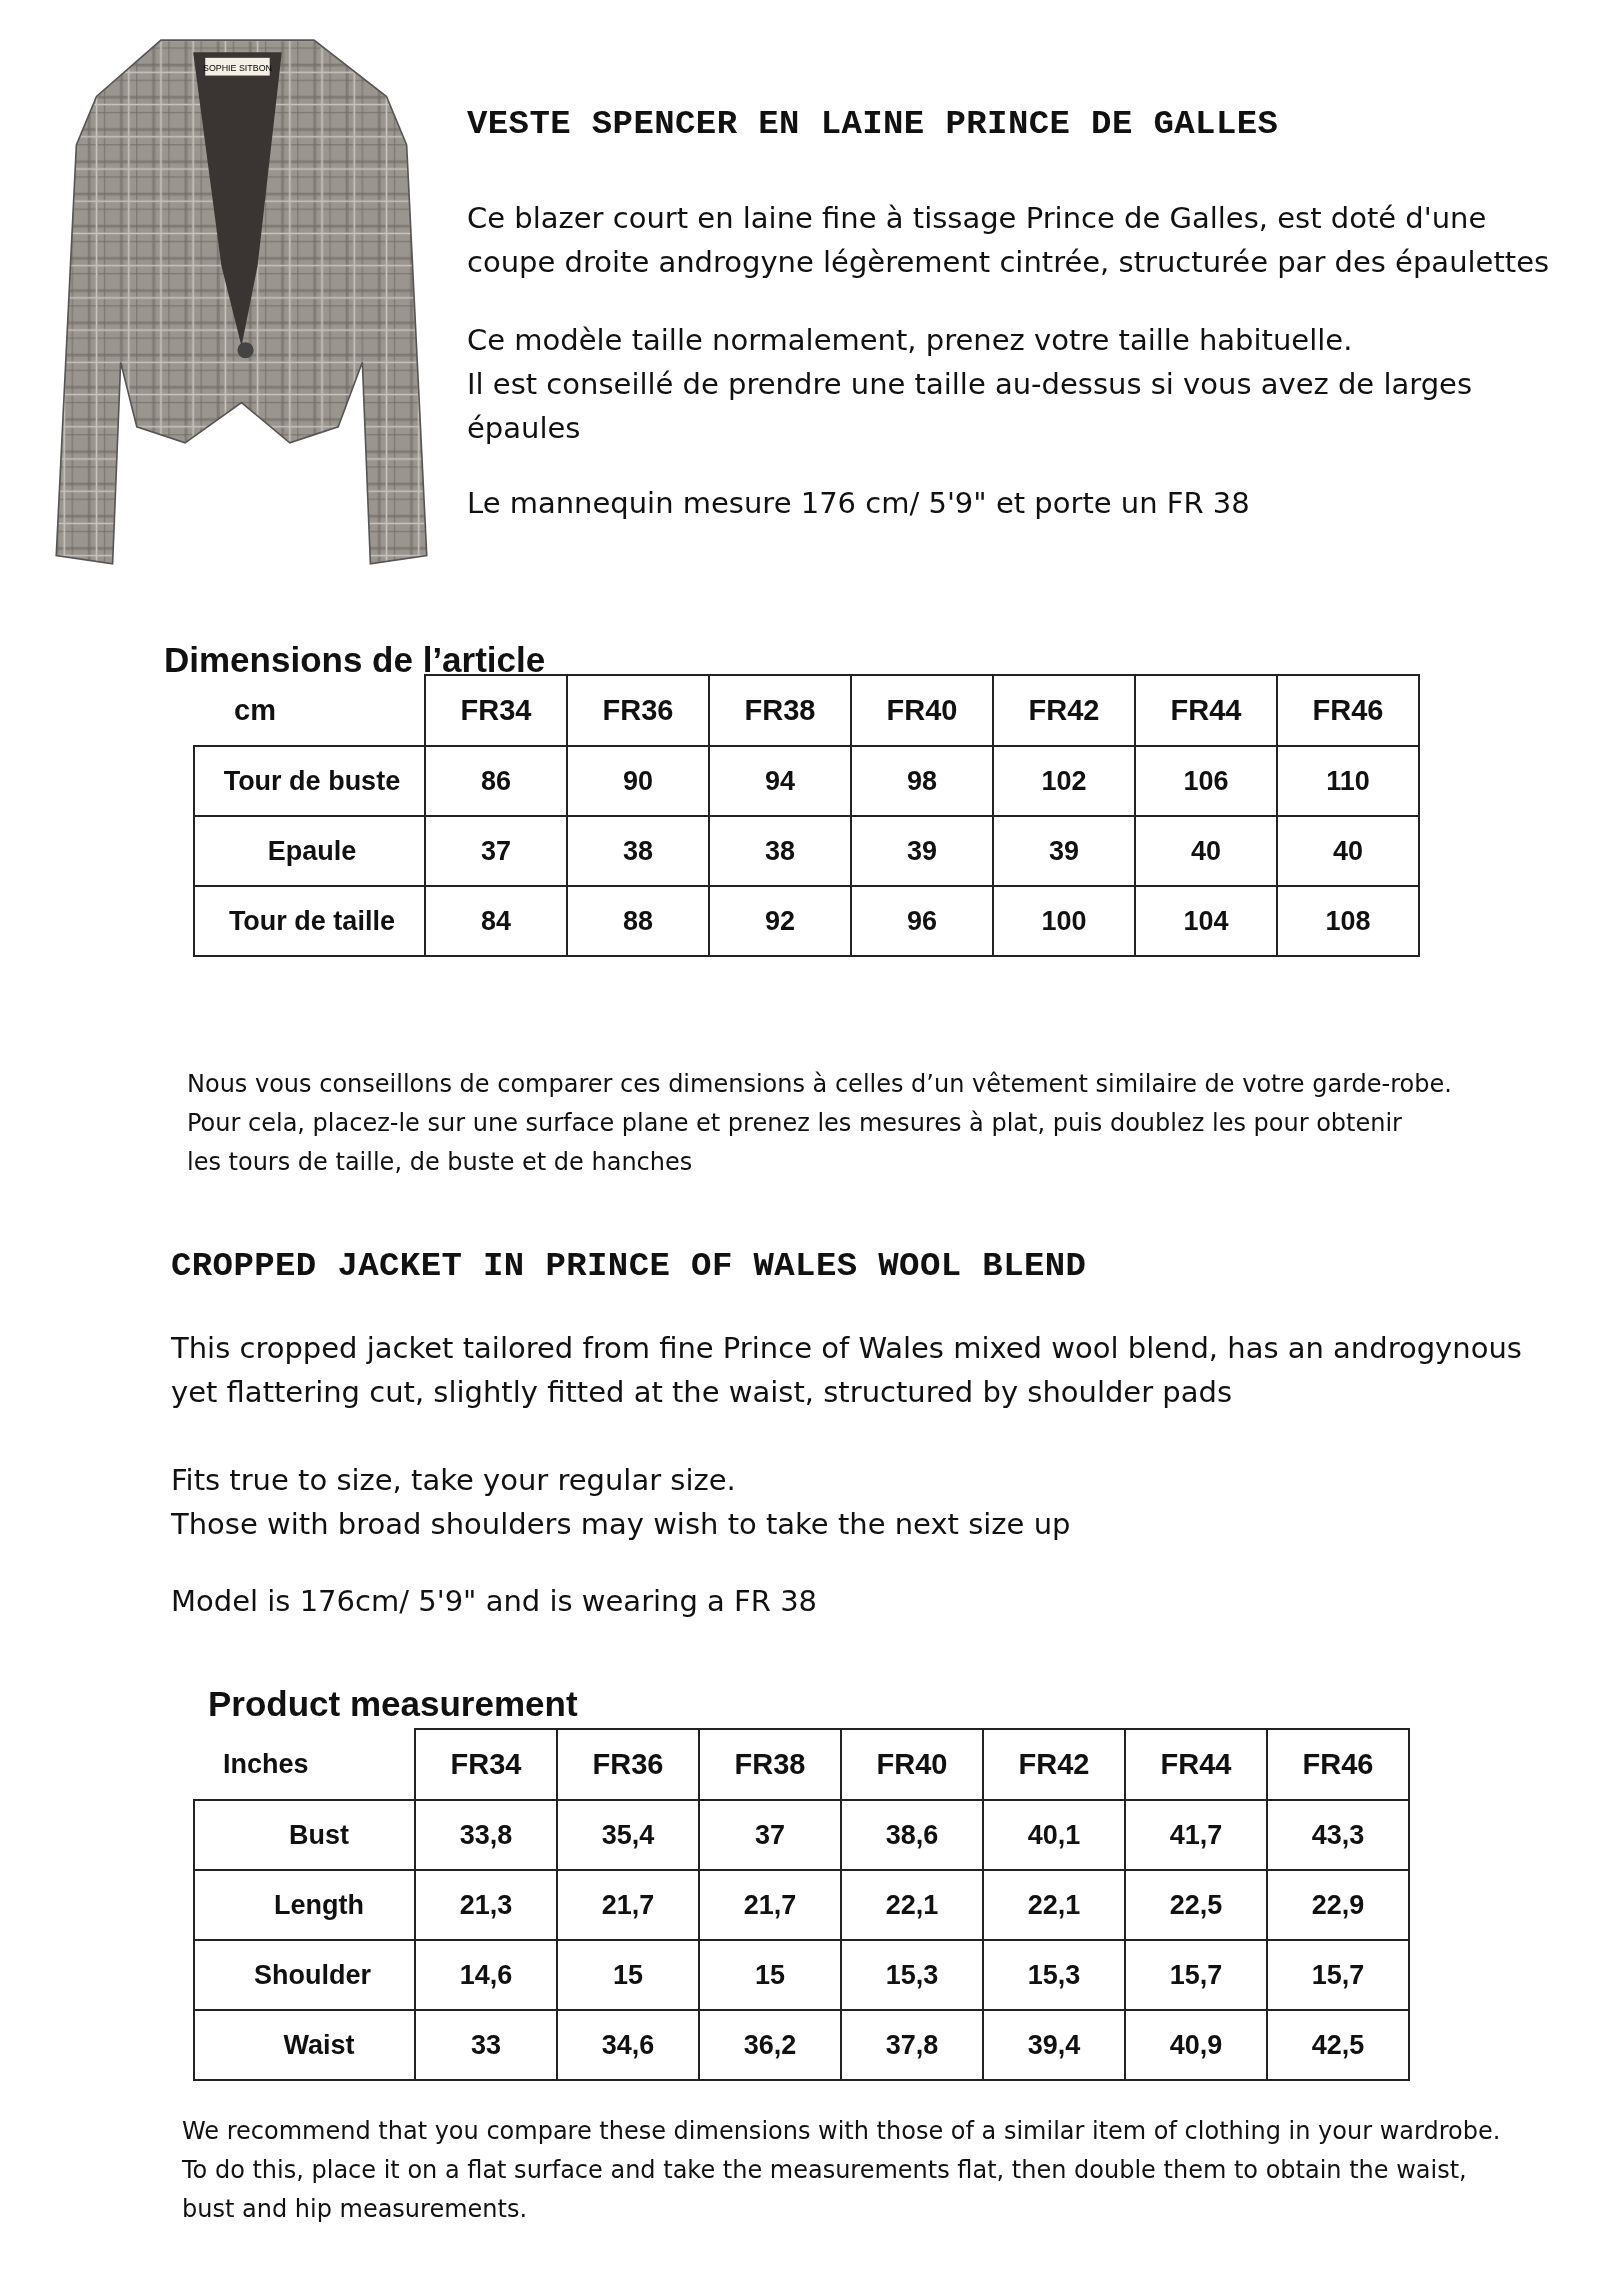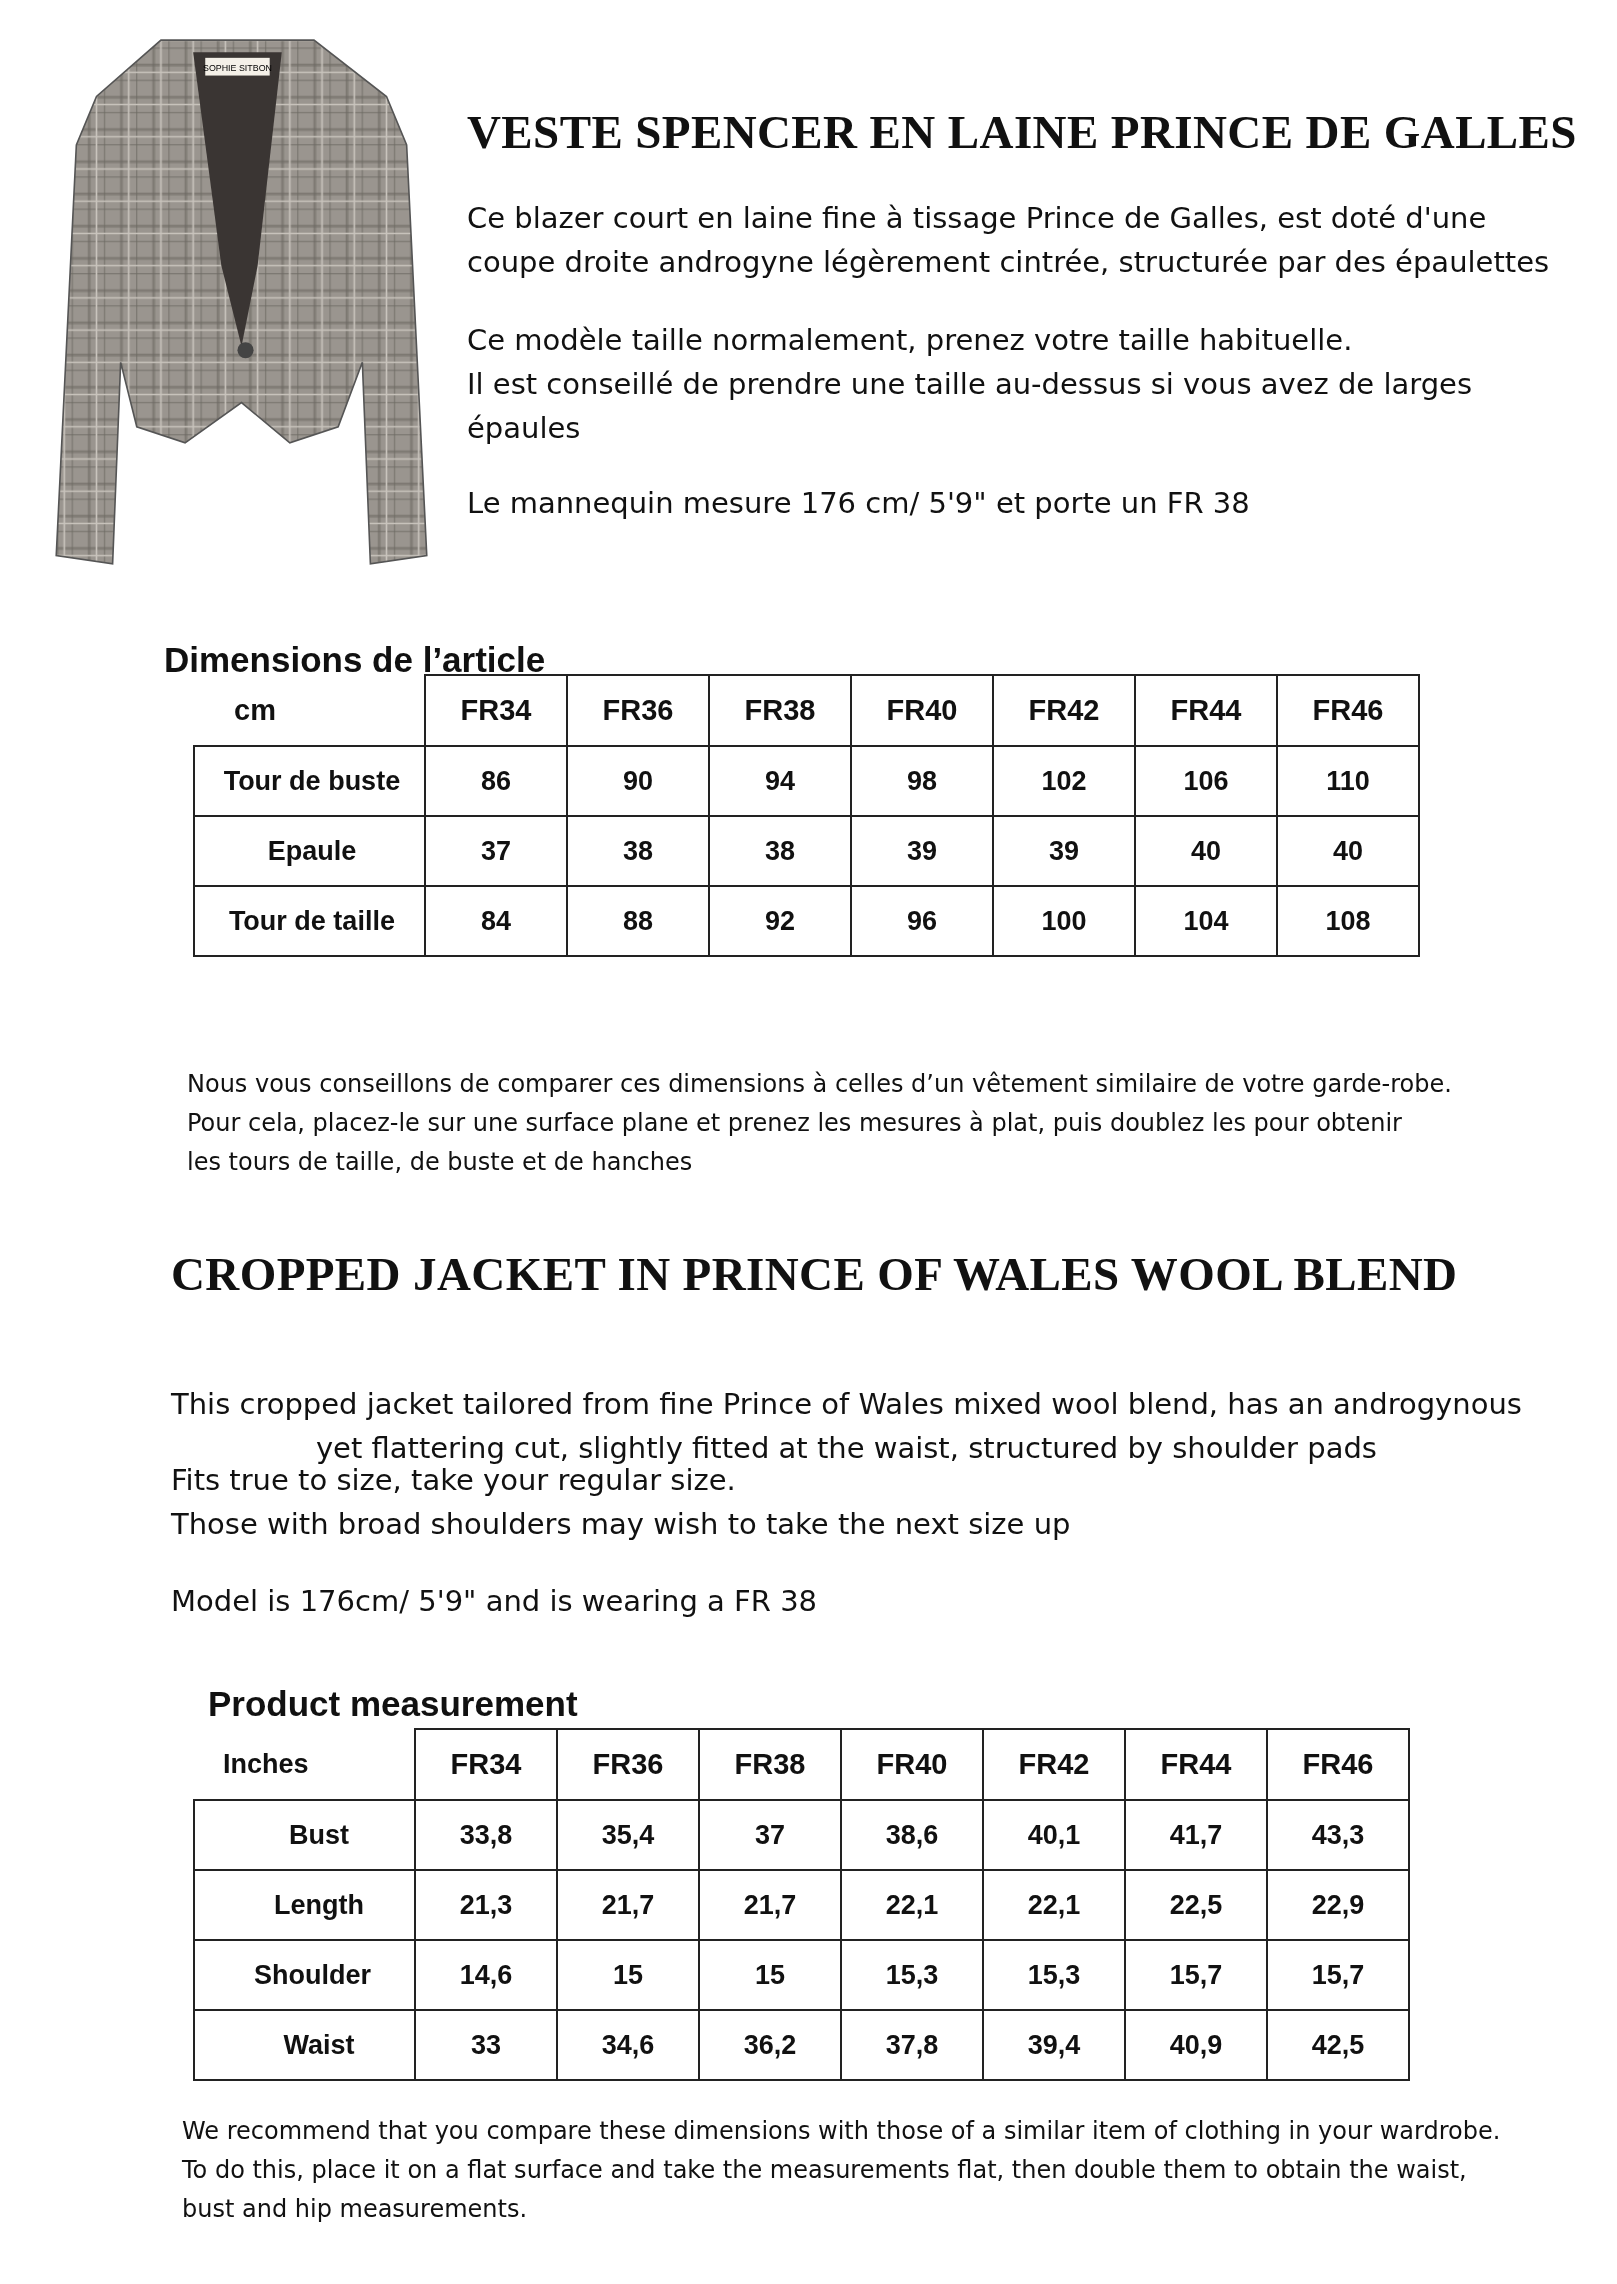--- a/index.html
+++ b/index.html
@@ -1,19 +1,19 @@
 <!DOCTYPE html>
 <html style="font-size:13px"><head>
 <meta charset="utf-8">
 <style>
   html,body{margin:0;padding:0;background:#fff;}
   body{width:1618px;height:2284px;position:relative;color:#111;font-family:"DejaVu Sans","Liberation Sans",sans-serif;overflow:hidden;}
   .abs{position:absolute;}
   .jacket{left:48px;top:24px;width:387px;height:580px;}
-  .h1{font-family:Liberation Serif, serif;font-weight:bold;font-size:47px;letter-spacing:0.4px;}
+  .h1{font-family:Liberation Mono, monospace;font-weight:bold;font-size:34px;letter-spacing:0.4px;}
   .p{font-family:"DejaVu Sans",sans-serif;font-size:29px;line-height:44px;white-space:pre-line;}
   .small{font-family:"DejaVu Sans",sans-serif;font-size:24px;line-height:39px;white-space:pre-line;}
   .h2{font-family:"Liberation Sans",sans-serif;font-weight:bold;font-size:35px;margin-top:24px;}
   table.sz{position:absolute;border-collapse:collapse;font-family:"Liberation Sans",sans-serif;font-weight:bold;}
   table.sz td{border:2.4px solid #222;text-align:center;font-size:27px;height:68px;padding:0;}
   table.sz td.lbl{text-align:center;padding-left:4.8px;width:190px;}
   table.sz td.corner{border:none;border-bottom:2.4px solid #222;text-align:left;padding-left:40px;}
   table.sz tr.head td{height:69px;font-size:29px;}
   table.sz td.val{width:140px;}
 </style>
@@ -90,21 +90,21 @@
     <td>108</td>
   </tr>
 </tbody>
   </table>
 
 <div class="abs small" style="left:187px;top:1065px;">Nous vous conseillons de comparer ces dimensions à celles d’un vêtement similaire de votre garde-robe.
 Pour cela, placez-le sur une surface plane et prenez les mesures à plat, puis doublez les pour obtenir
 les tours de taille, de buste et de hanches</div>
 
 <div class="abs h1" style="left:171px;top:1247px;">CROPPED JACKET IN PRINCE OF WALES WOOL BLEND</div>
-<div class="abs p" style="left:171px;top:1382px;text-align:center;">This cropped jacket tailored from fine Prince of Wales mixed wool blend, has an androgynous
+<div class="abs p" style="left:171px;top:1326px;">This cropped jacket tailored from fine Prince of Wales mixed wool blend, has an androgynous
 yet flattering cut, slightly fitted at the waist, structured by shoulder pads</div>
 <div class="abs p" style="left:171px;top:1458px;">Fits true to size, take your regular size.
 Those with broad shoulders may wish to take the next size up</div>
 <div class="abs p" style="left:171px;top:1579px;">Model  is 176cm/ 5'9" and is wearing a FR 38</div>
 
 <div class="abs h2" style="left:208px;top:1660px;">Product measurement</div>
 
 <table class="sz" style="left:193px;top:1728px;">
   <tbody>
       <tr class="head">

